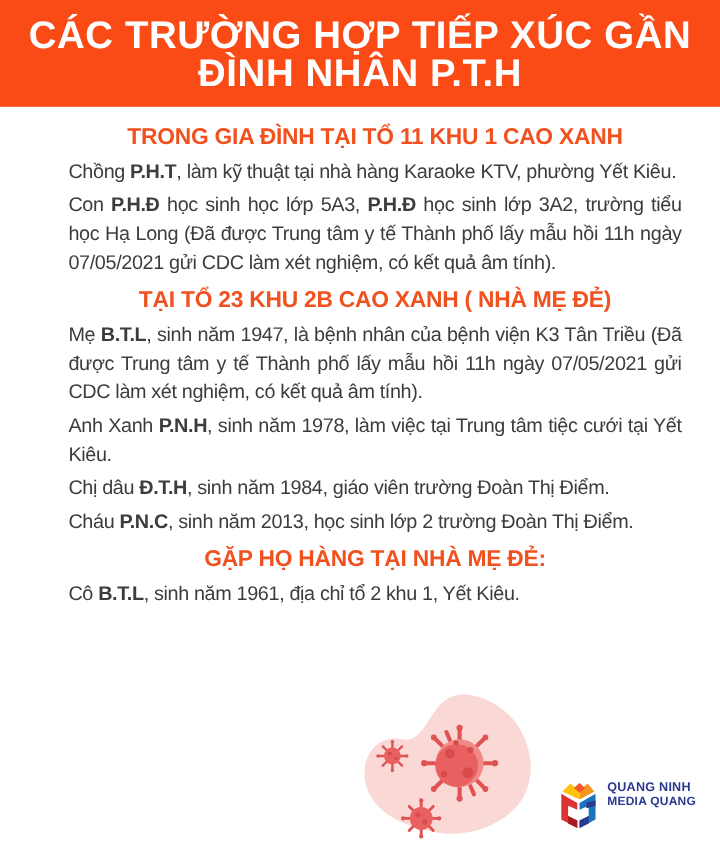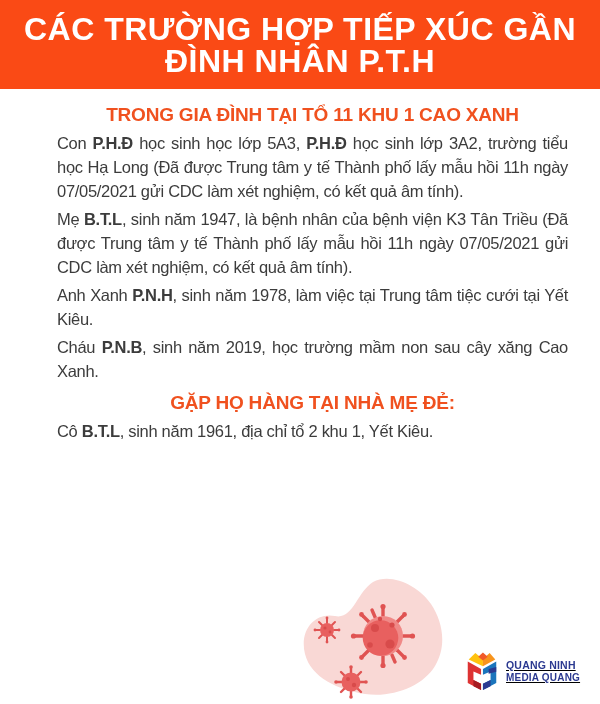--- a/index.html
+++ b/index.html
@@ -15,21 +15,21 @@
   
   .content{position:relative;z-index:1;padding:6px 32px 0 57px;}
   .section-heading{color:#F0511F;font-weight:700;font-size:19px;line-height:23px;
         text-align:center;letter-spacing:-0.2px;margin:8px 0 5px 0;}
   .para{margin:0 0 4px 0;color:#3C3C3C;font-size:16.5px;line-height:24px;
         letter-spacing:-0.3px;text-align:justify;}
   .para .b{font-weight:700;}
 
   
   .illustration{position:absolute;left:295px;top:578px;width:160px;height:126px;z-index:0;}
-  .logo{position:absolute;left:463px;top:650px;z-index:1;display:flex;align-items:center;text-decoration:underline;}
+  .logo{position:absolute;left:463px;top:650px;z-index:1;display:flex;align-items:flex-start;}
   .logo-mark{width:38px;height:42px;}
   .logo-text{margin-left:5px;display:flex;flex-direction:column;justify-content:center;}
   .logo-text .l1{color:#2B3990;font-weight:700;font-size:10.5px;line-height:13px;letter-spacing:0.2px;}
   .logo-text .l2{color:#2B3990;font-weight:700;font-size:10px;line-height:12px;letter-spacing:0.2px;}
 </style>
 </head>
 <body>
 
 <div class="band">
   <div class="line">CÁC TRƯỜNG HỢP TIẾP XÚC GẦN</div>
@@ -113,24 +113,27 @@
   </g>
   <circle cx="56" cy="104" r="9.5" fill="#E8605F"></circle>
   <g fill="#D84B4B">
       <circle cx="53" cy="101" r="2"></circle>
       <circle cx="59" cy="107" r="2.2"></circle>
     </g>
 </svg>
 
 <div class="content">
     <div class="section-heading">TRONG GIA ĐÌNH TẠI TỔ 11 KHU 1 CAO XANH</div>
+    <p class="para"><span>Chồng </span><span class="b">P.H.T</span><span>, làm kỹ thuật tại nhà hàng Karaoke KTV, phường Yết Kiêu.</span></p>
     <p class="para"><span>Con </span><span class="b">P.H.Đ</span><span> học sinh học lớp 5A3, </span><span class="b">P.H.Đ</span><span> học sinh lớp 3A2, trường tiểu học Hạ Long (Đã được Trung tâm y tế Thành phố lấy mẫu hồi 11h ngày 07/05/2021 gửi CDC làm xét nghiệm, có kết quả âm tính).</span></p>
+    <div class="section-heading">TẠI TỔ 23 KHU 2B CAO XANH ( NHÀ MẸ ĐẺ)</div>
     <p class="para"><span>Mẹ </span><span class="b">B.T.L</span><span>, sinh năm 1947, là bệnh nhân của bệnh viện K3 Tân Triều (Đã được Trung tâm y tế Thành phố lấy mẫu hồi 11h ngày 07/05/2021 gửi CDC làm xét nghiệm, có kết quả âm tính).</span></p>
     <p class="para"><span>Anh Xanh </span><span class="b">P.N.H</span><span>, sinh năm 1978, làm việc tại Trung tâm tiệc cưới tại Yết Kiêu.</span></p>
-    <p class="para"><span>Cháu </span><span class="b">P.N.B</span><span>, sinh năm 2019, học trường mầm non sau cây xăng Cao Xanh.</span></p>
+    <p class="para"><span>Chị dâu </span><span class="b">Đ.T.H</span><span>, sinh năm 1984, giáo viên trường Đoàn Thị Điểm.</span></p>
+    <p class="para"><span>Cháu </span><span class="b">P.N.C</span><span>, sinh năm 2013, học sinh lớp 2 trường Đoàn Thị Điểm.</span></p>
     <div class="section-heading">GẶP HỌ HÀNG TẠI NHÀ MẸ ĐẺ:</div>
     <p class="para"><span>Cô </span><span class="b">B.T.L</span><span>, sinh năm 1961, địa chỉ tổ 2 khu 1, Yết Kiêu.</span></p>
   </div>
 
 <div class="logo">
   <svg class="logo-mark" viewBox="0 0 40 44" xmlns="http://www.w3.org/2000/svg" aria-hidden="true">
     <polygon points="6,10 13,3 21,9.5 21,17" fill="#FFC20E"></polygon>
     <polygon points="21,9.5 28,3 34,10 21,17" fill="#F7941D"></polygon>
     <polygon points="16,7 21,2.5 26,7 21,11" fill="#F15A29"></polygon>
     <polygon points="5,12 19,20 19,26 11,22.5 11,31.5 19,35.5 19,42 5,34.5" fill="#DD3333"></polygon>

